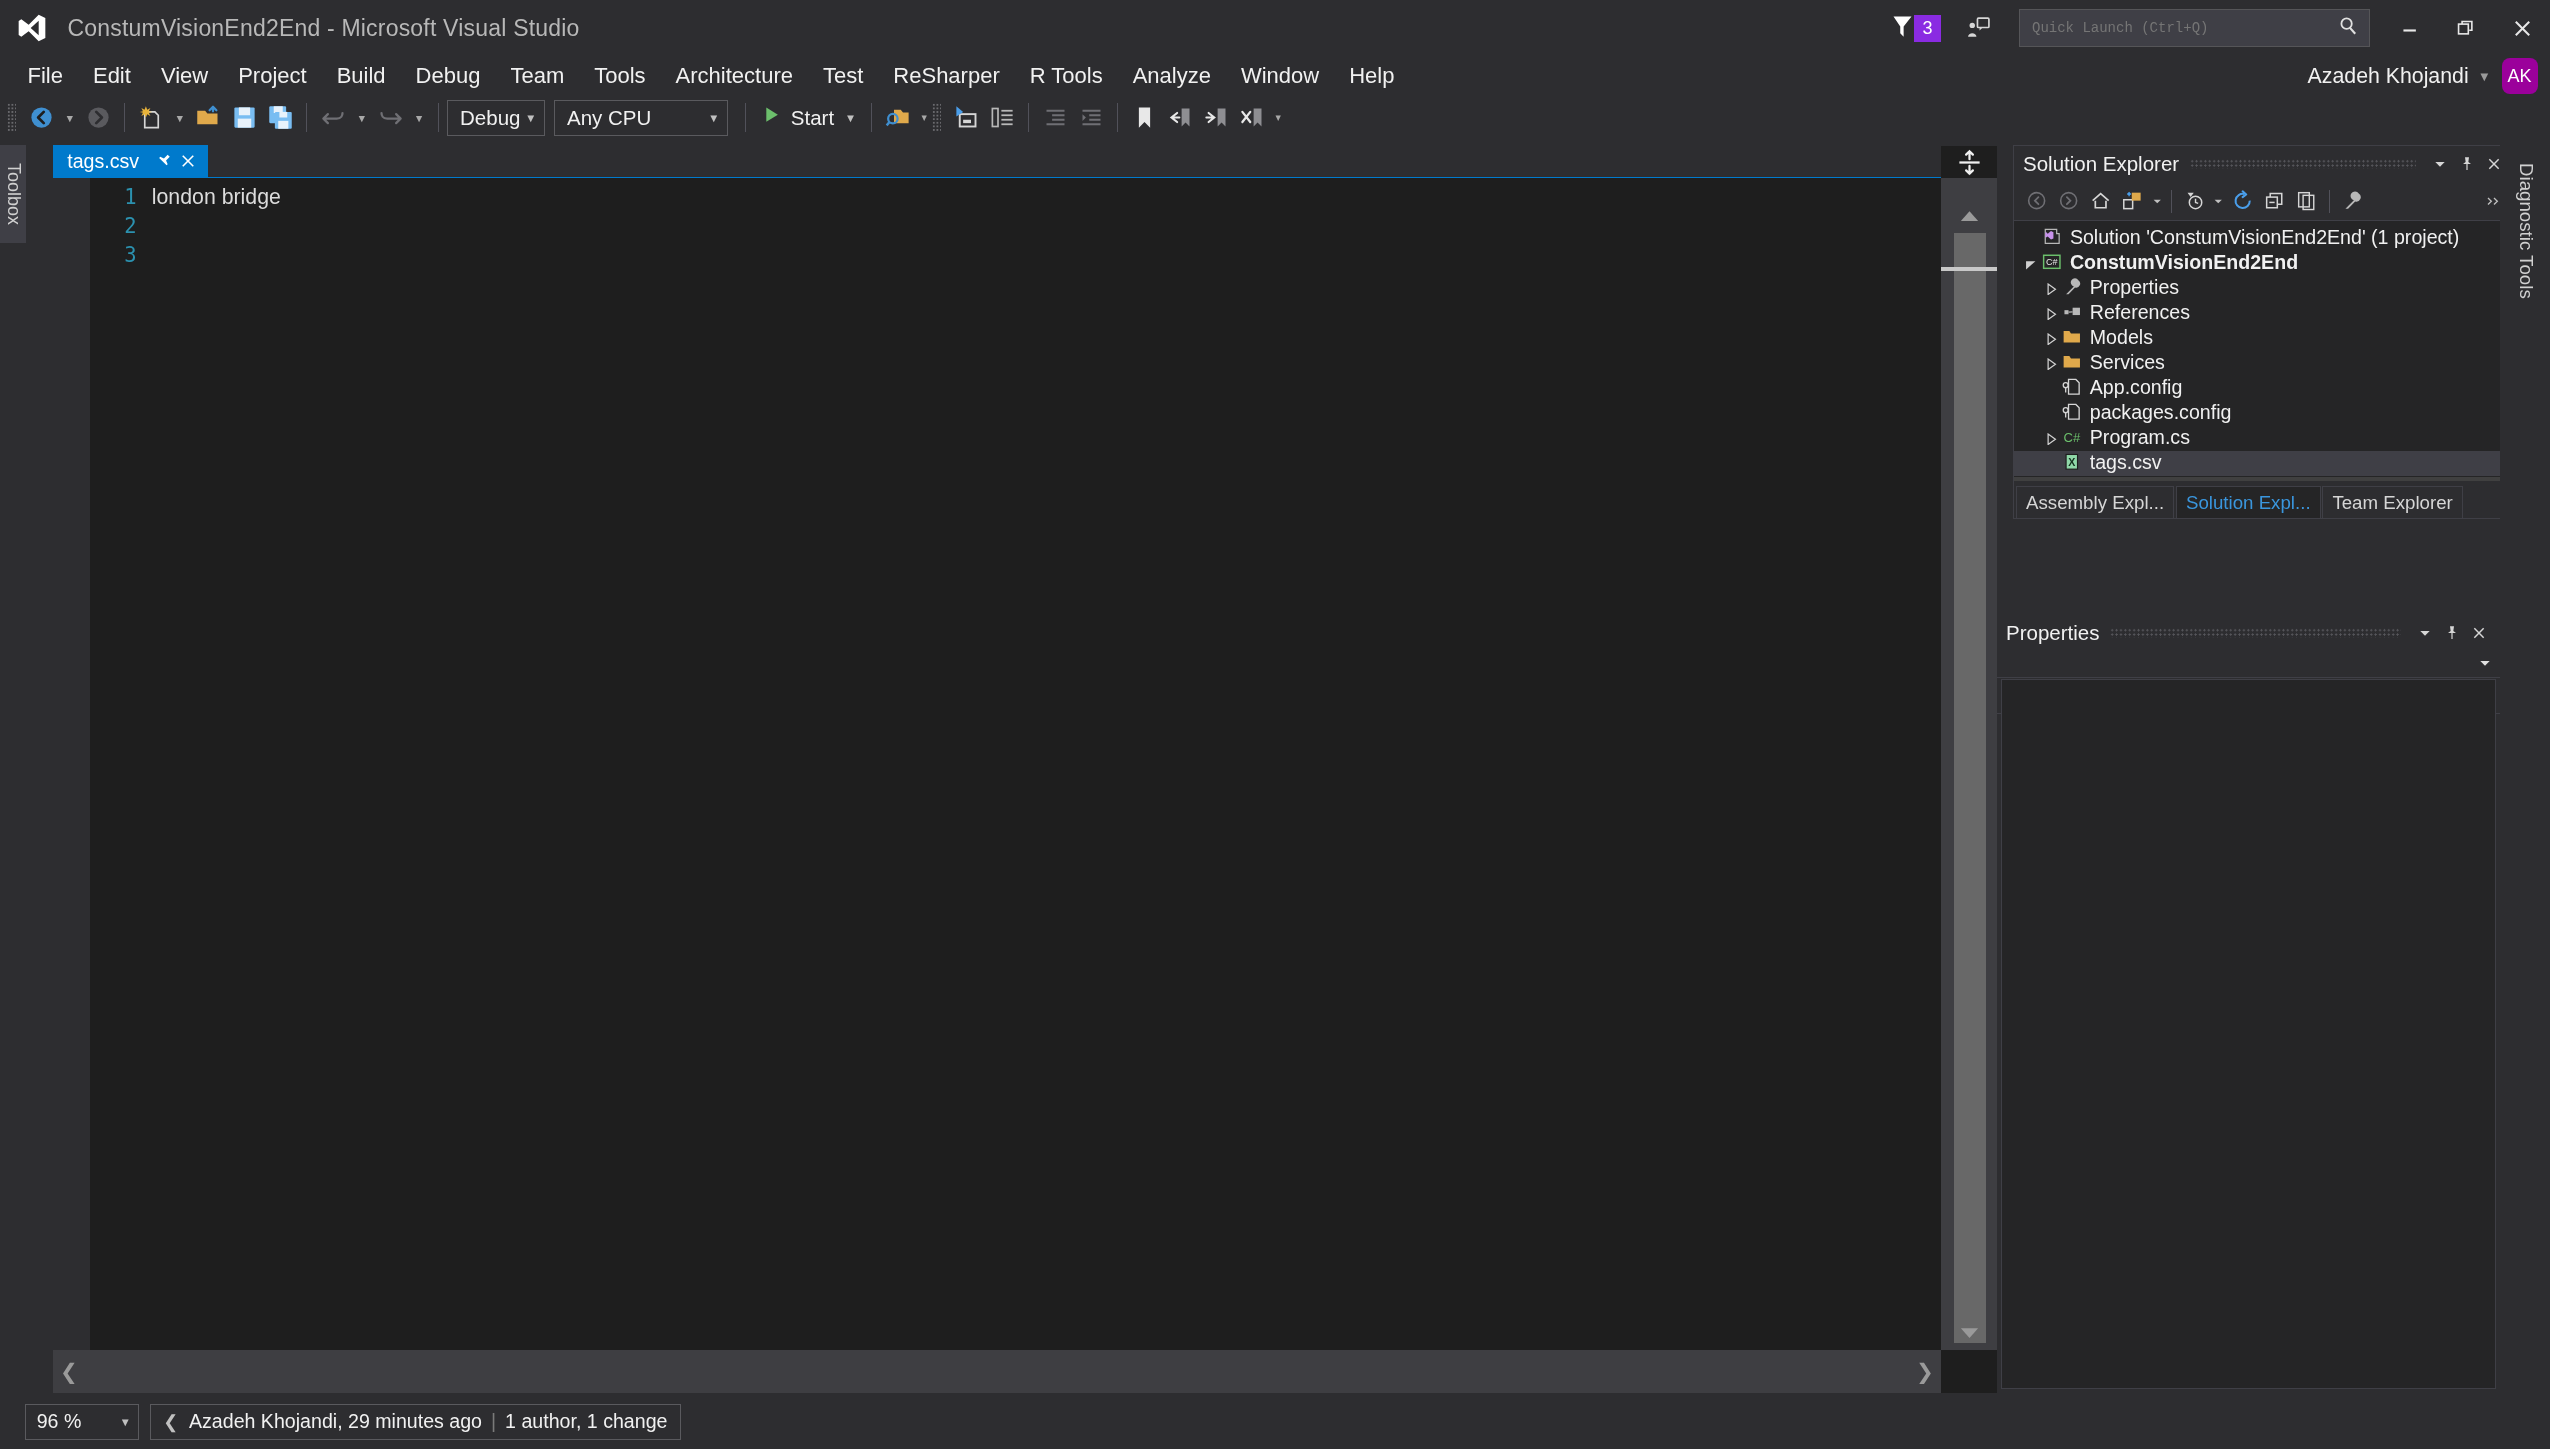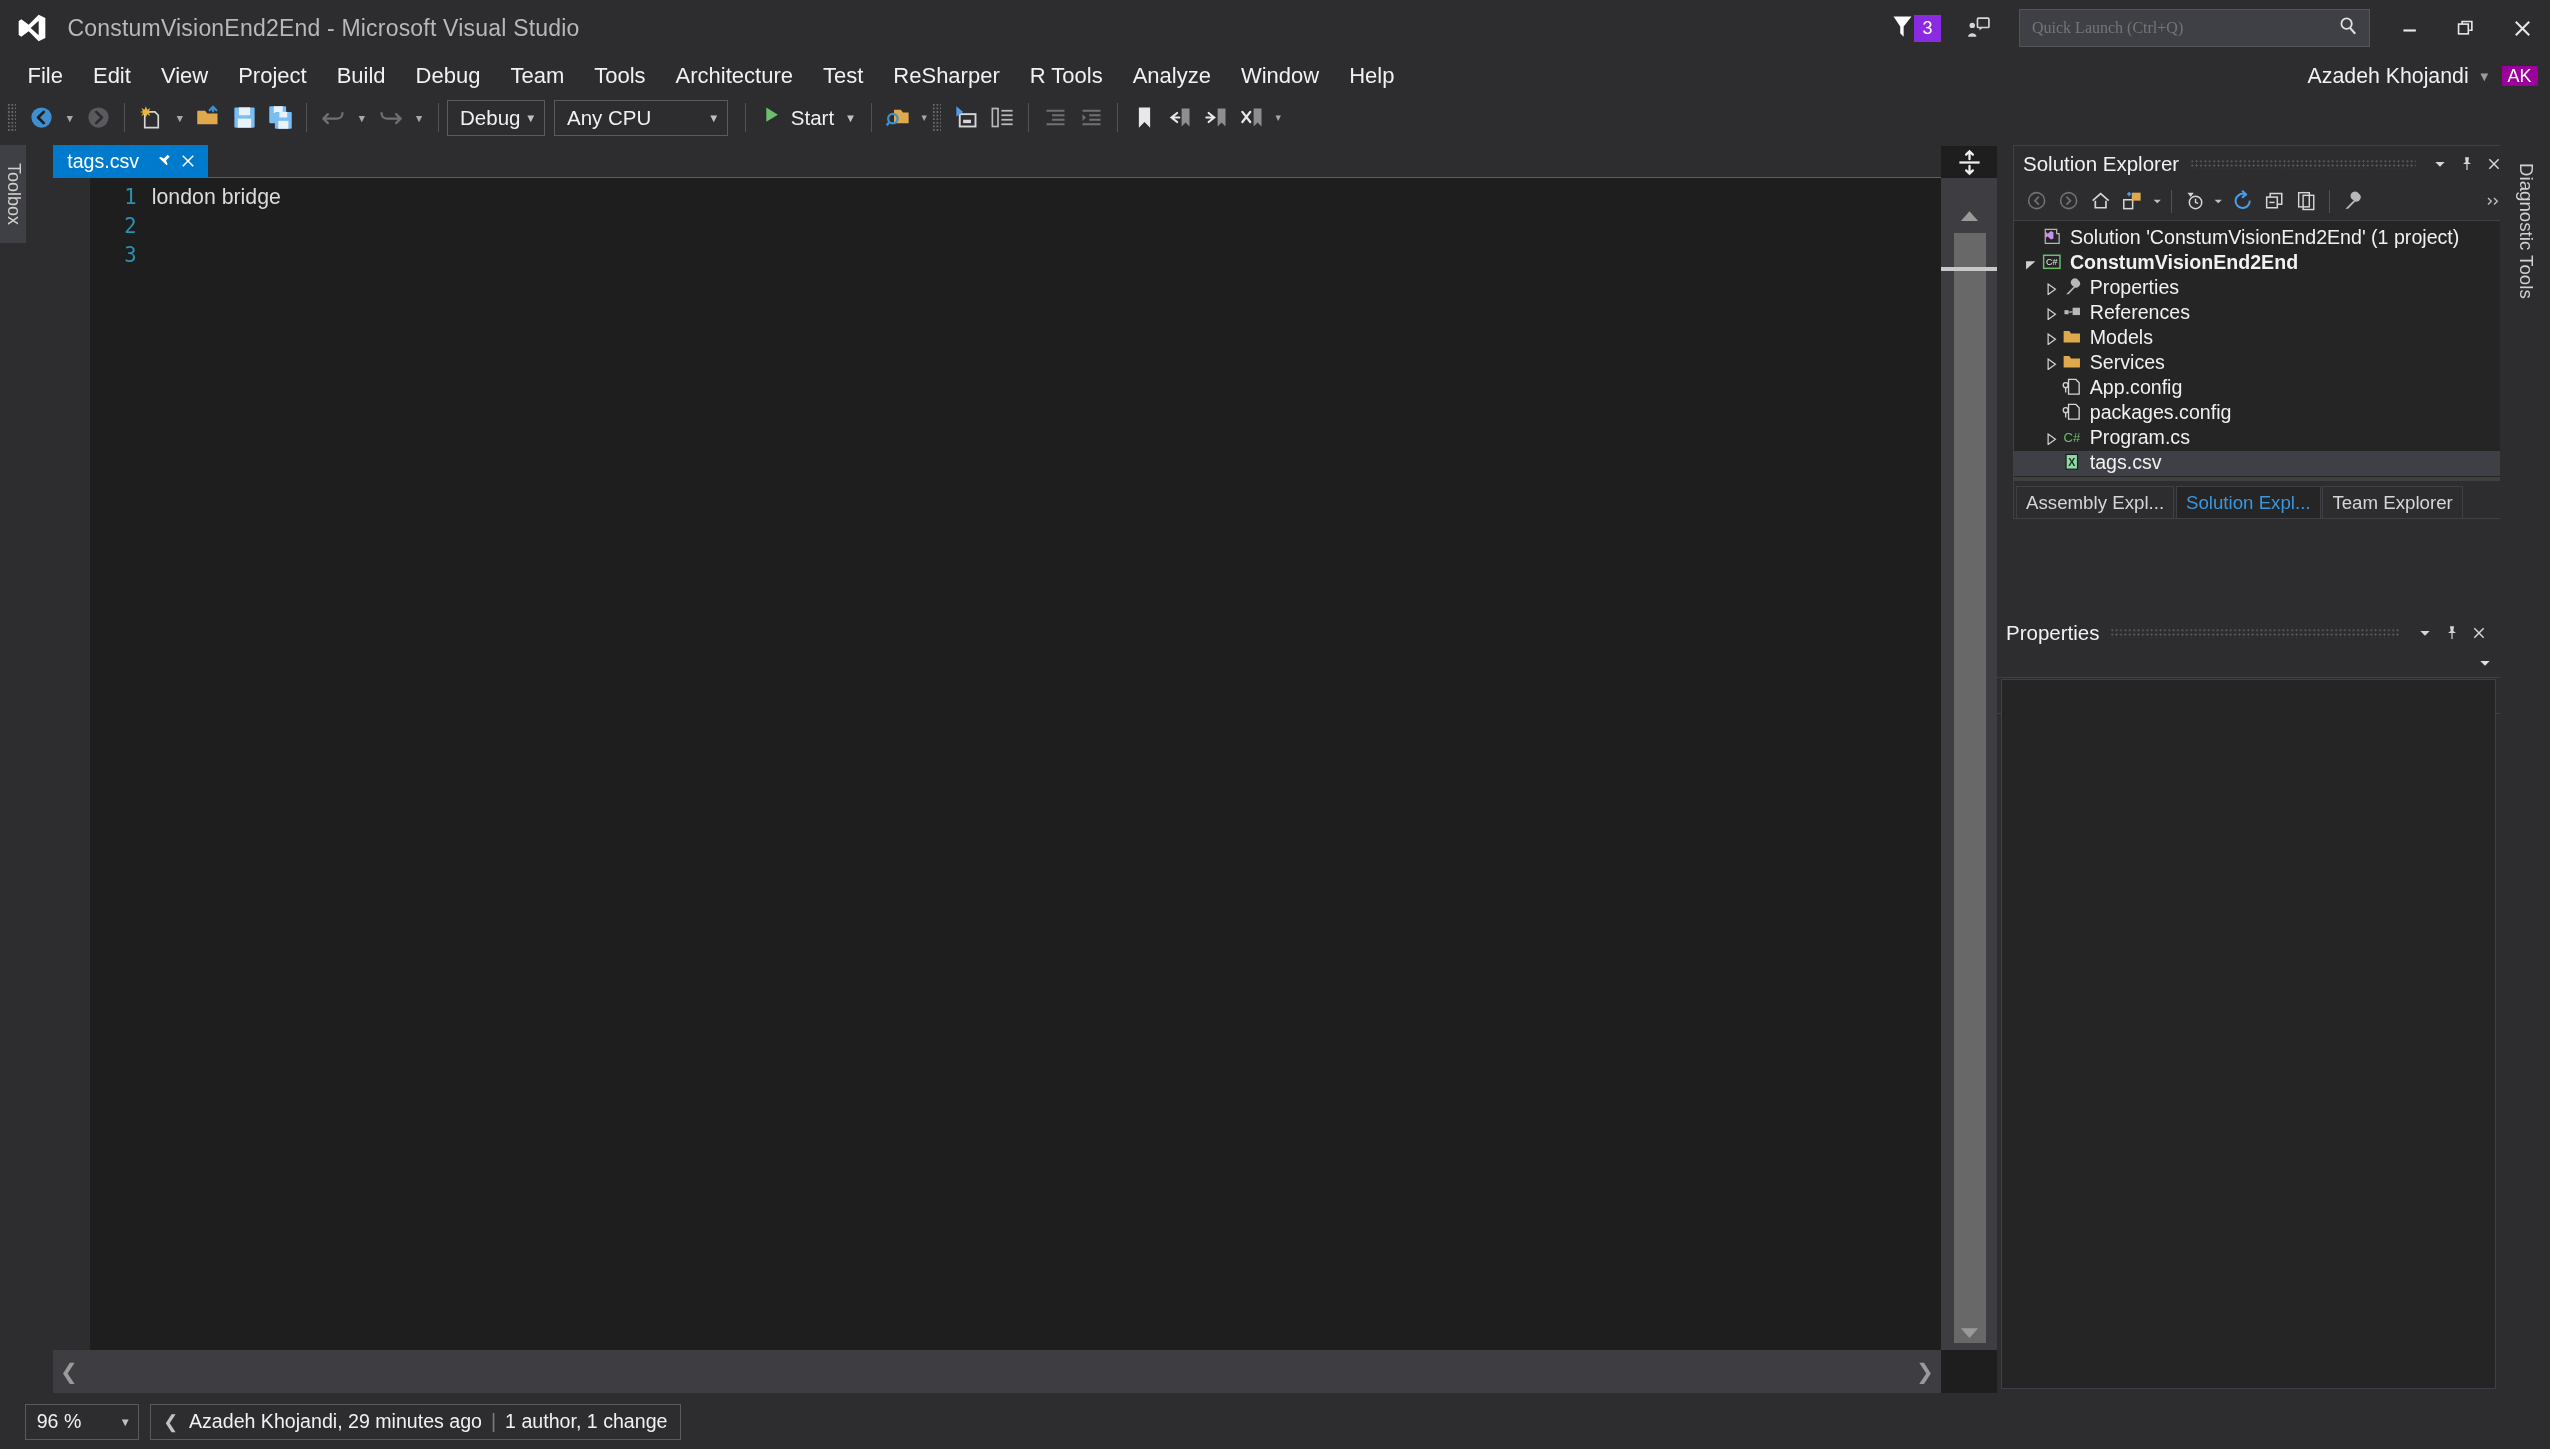--- a/index.html
+++ b/index.html
@@ -34,21 +34,21 @@
     width: 27px; height: 27px; display: flex; align-items: center;
     justify-content: center; margin-left: -1.8px;
   }
   #quicklaunch {
     width: 351px; height: 38px; background: #3f3f46;
     border: 0.9px solid #555558; display: flex; align-items: center;
     padding: 0 9px 0 12.5px; margin: 0 12.5px;
   }
   #quicklaunch input {
     flex: 1; background: transparent; border: none; outline: none;
-    color: #9c9c9c; font-size: 16px; font-family: Liberation Serif, serif;
+    color: #9c9c9c; font-size: 14px; font-family: Liberation Mono, monospace;
   }
   .wbtn {
     width: 56px; height: 56px; display: flex; align-items: center;
     justify-content: center; color: #e8e8e8;
   }
 
   
   #menubar {
     position: absolute; left: 0; top: 56px; width: 2550px; height: 40px;
     display: flex; align-items: center; padding-left: 12.5px;
@@ -56,23 +56,24 @@
   .menu-item {
     font-size: 22px; color: #f1f1f1; padding: 5.3px 15px; white-space: nowrap;
   }
   #account {
     position: absolute; right: 12.5px; top: 0; height: 40px;
     display: flex; align-items: center;
   }
   #account-name { font-size: 21.3px; color: #f1f1f1; }
   #account-caret { margin: 0 10.7px 0 9px; color: #9a9a9a; font-size: 13.3px; }
   #avatar {
-    width: 36px; height: 20px; background: #9b009b; color: #fff;
+    width: 36px; height: 36px; background: #9b009b; color: #fff;
     display: flex; align-items: center; justify-content: center;
     font-size: 18px;
+    border-radius: 8px;
   }
 
   
   #toolbar {
     position: absolute; left: 0; top: 96px; width: 2550px; height: 43px;
     background: #2d2d30; display: flex; align-items: center; padding-left: 7.1px;
   }
   .grip {
     width: 9px; height: 28.5px; margin-right: 7.1px;
     background-image: radial-gradient(#6a6a6e 0.9px, transparent 0.9px);

